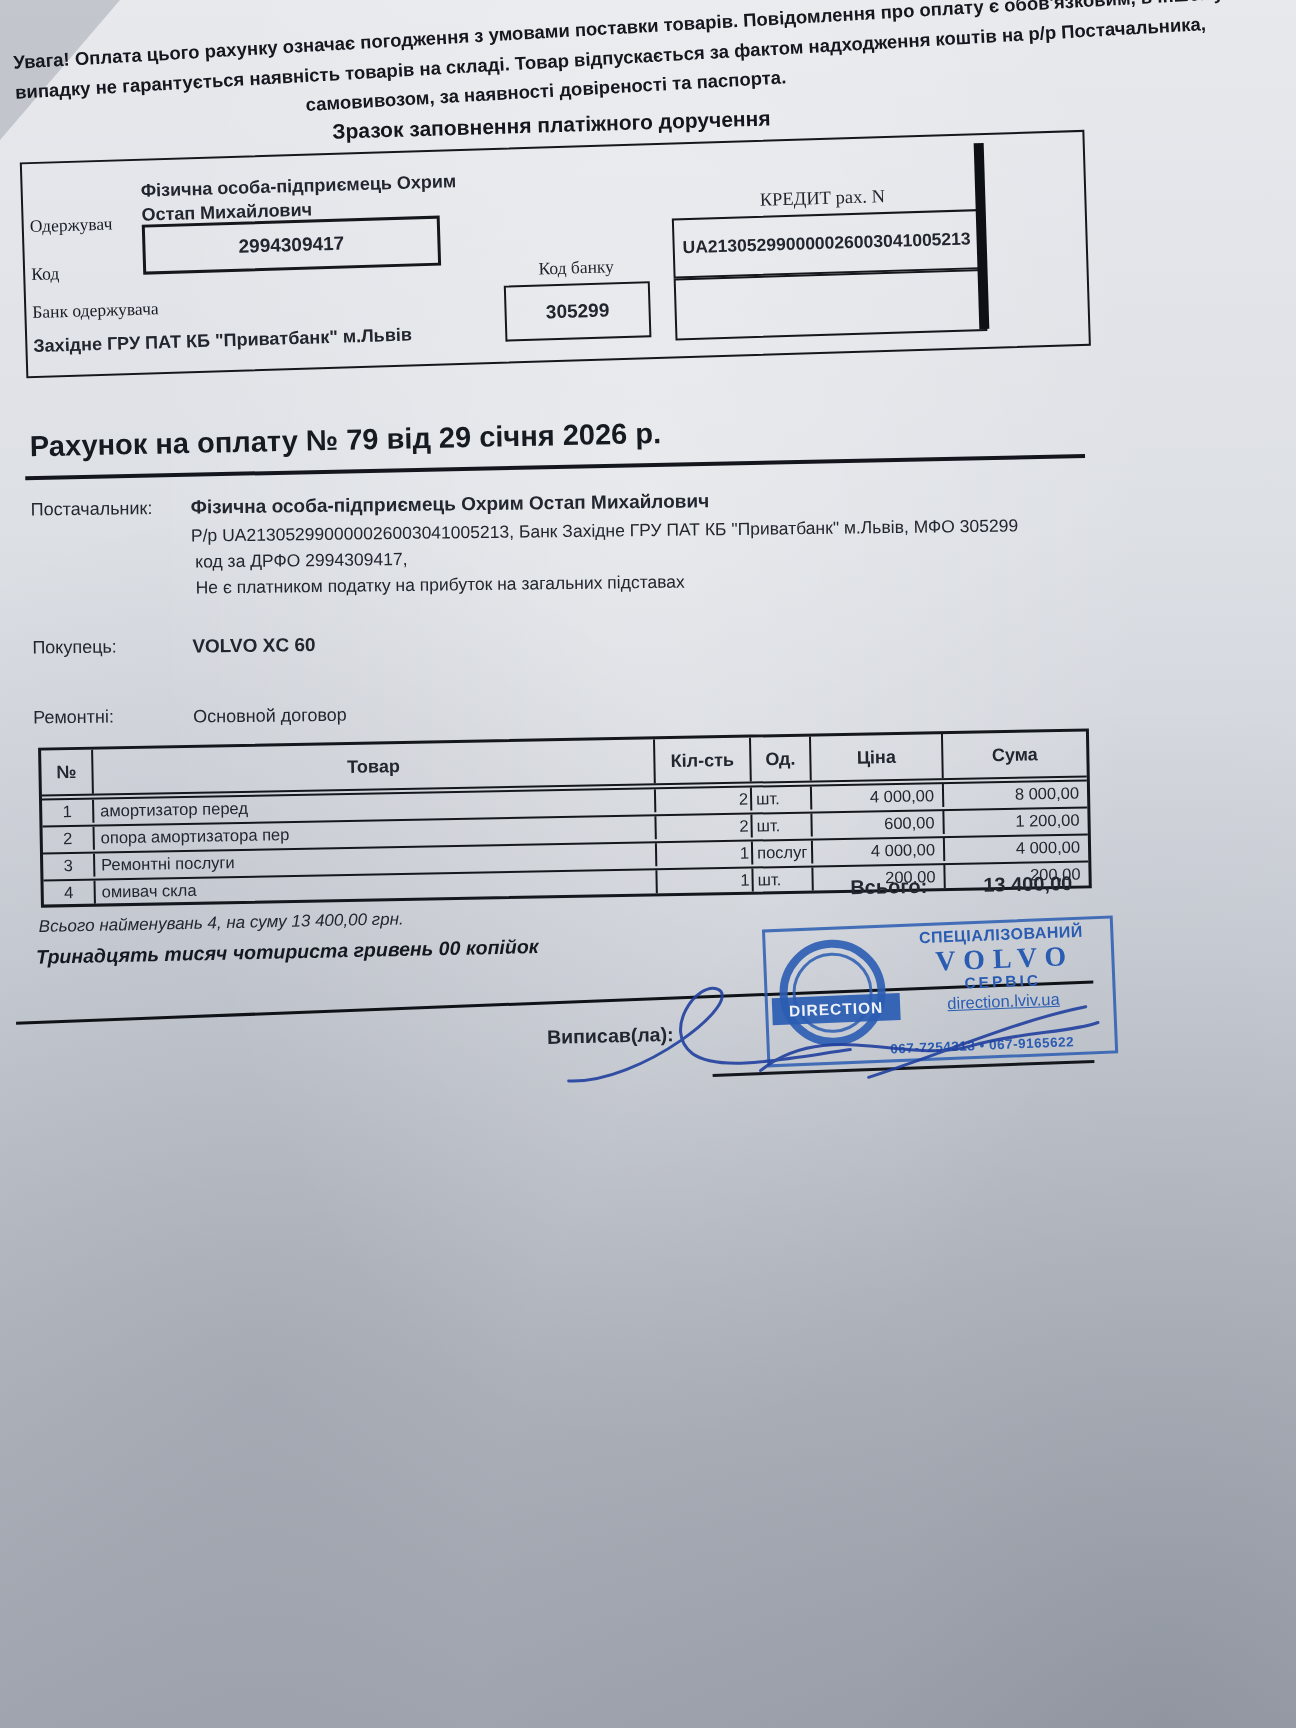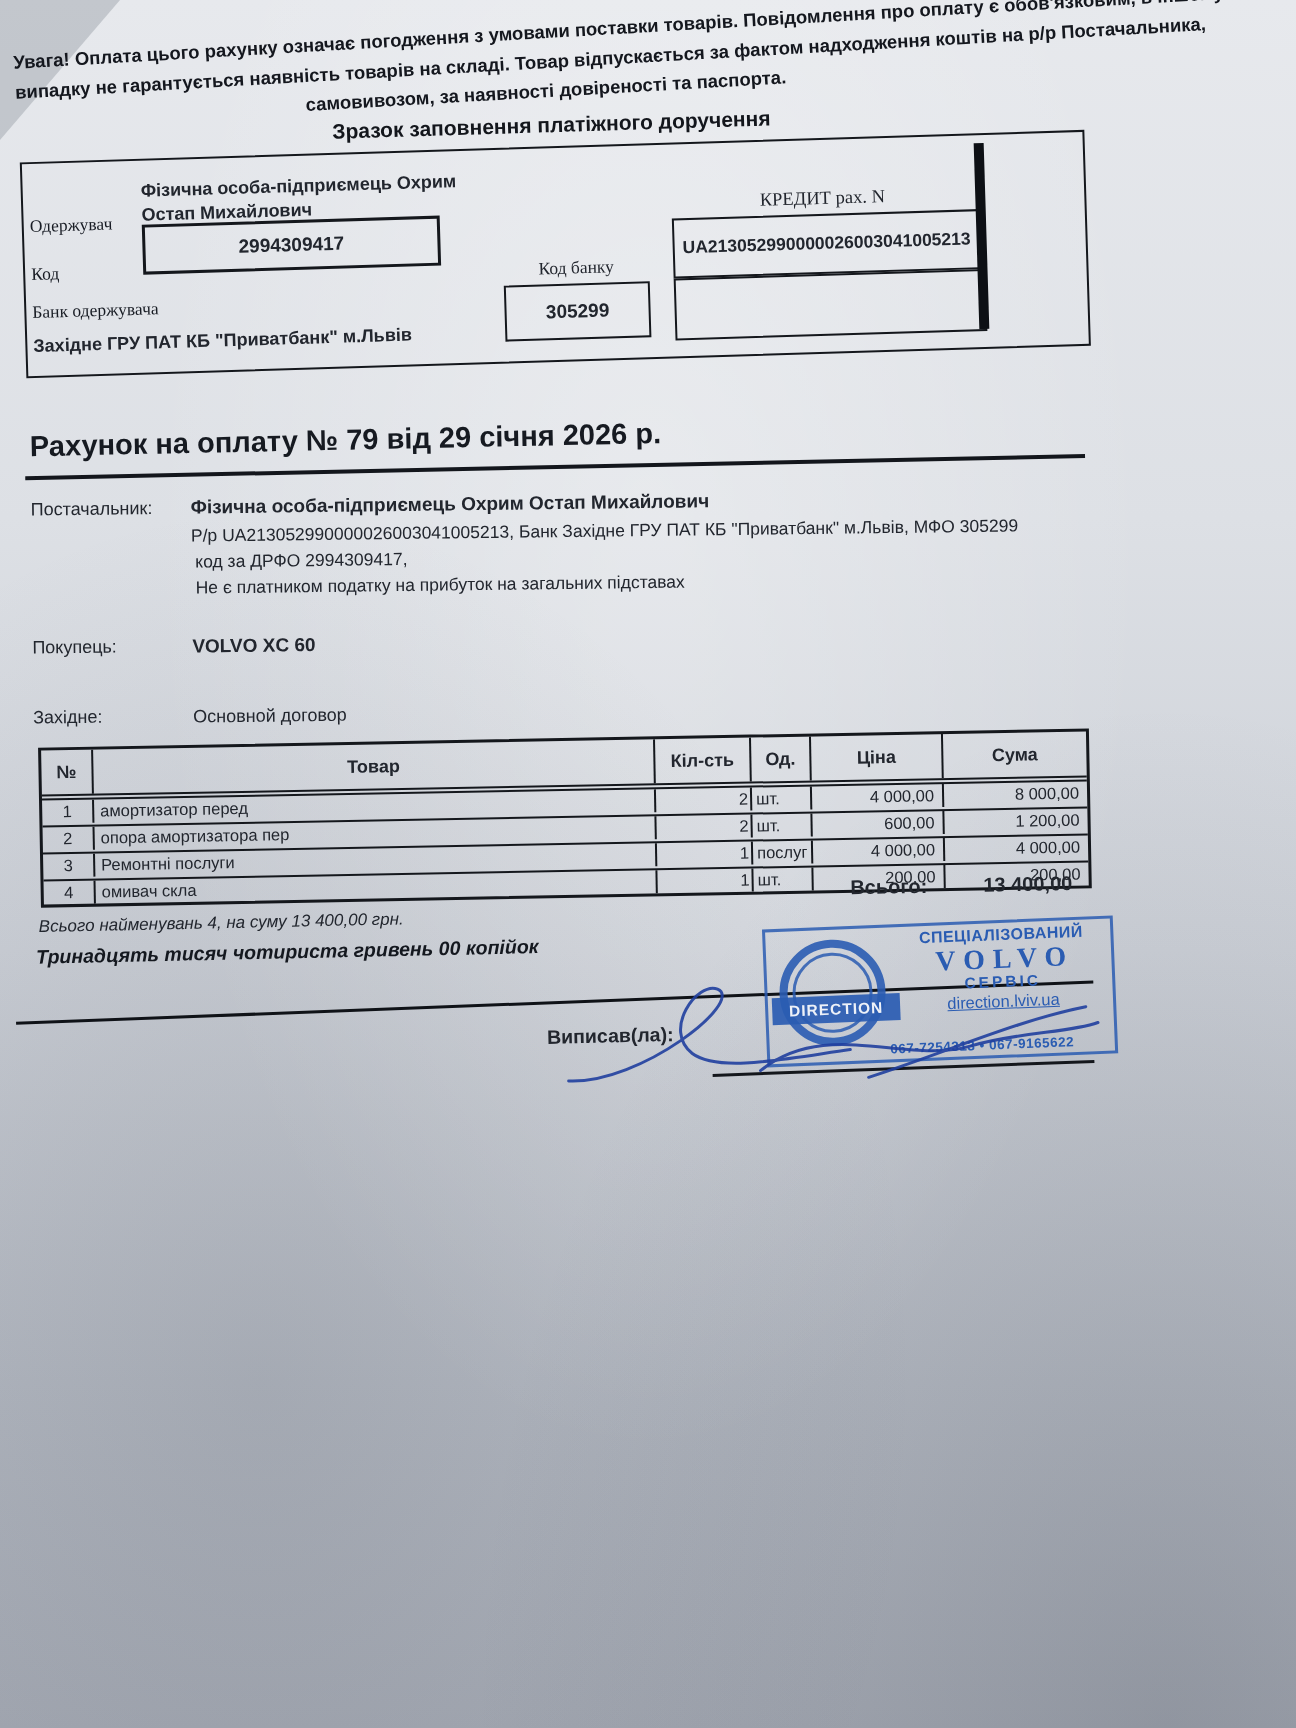--- a/index.html
+++ b/index.html
@@ -140,21 +140,21 @@
     <div class="party-val" style="top:488px;">
       <div class="b" style="font-size:19px;">Фізична особа-підприємець Охрим Остап Михайлович</div>
       <div>Р/р UA213052990000026003041005213, Банк Західне ГРУ ПАТ КБ "Приватбанк" м.Львів, МФО 305299</div>
       <div style="padding-left:4px;">код за ДРФО 2994309417,</div>
       <div style="padding-left:4px;">Не є платником податку на прибуток на загальних підставах</div>
     </div>
 
     <div class="party-lab" style="top:630px;">Покупець:</div>
     <div class="party-val b" style="top:627px;font-size:19px;">VOLVO XC 60</div>
 
-    <div class="party-lab" style="top:700px;">Західне:</div>
+    <div class="party-lab" style="top:700px;">Ремонтні:</div>
     <div class="party-val" style="top:698px;font-size:18px;">Основной договор</div>
 
     <div class="tbl">
       <div class="t-head">
         <div>№</div>
         <div>Товар</div>
         <div>Кіл-сть</div>
         <div>Од.</div>
         <div>Ціна</div>
         <div>Сума</div>

